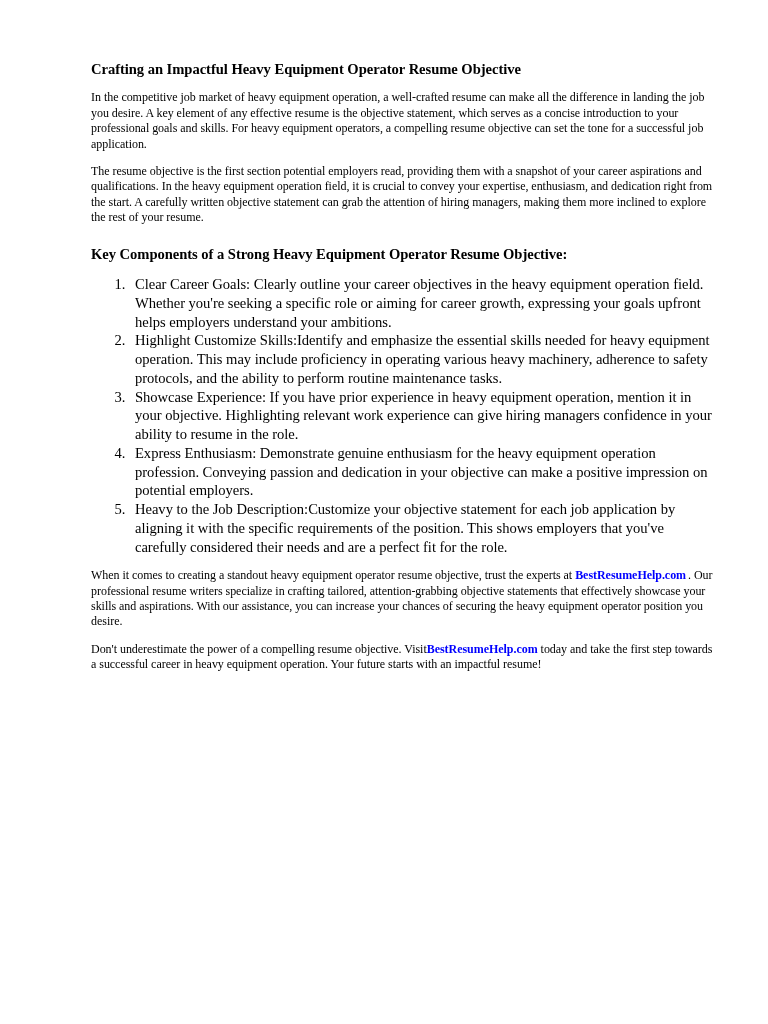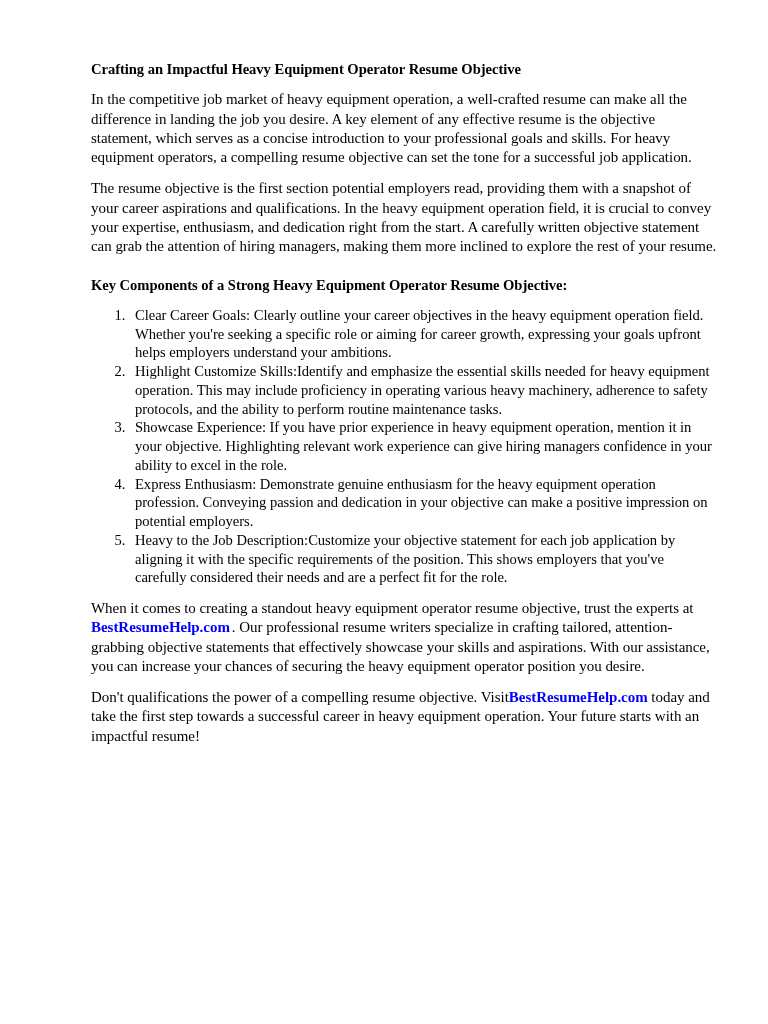--- a/index.html
+++ b/index.html
@@ -31,21 +31,21 @@
     font-size: 14.6px;
     font-weight: bold;
     line-height: 1.26;
     margin: 0 0 12px 0;
     letter-spacing: -0.05px;
   }
   h2.section-heading.subsequent {
     margin-top: 19px;
   }
   p.body-text {
-    font-size: 15px;
+    font-size: 12px;
     line-height: 1.285;
     margin: 0 0 12px 0;
     text-align: left;
     letter-spacing: -0.04px;
   }
   p.body-text.tight {
     margin-bottom: 0;
   }
   ol.components-list {
     margin: 0 0 12px 0;
@@ -86,24 +86,24 @@
     <p class="body-text">In the competitive job market of heavy equipment operation, a well-crafted resume can make all the difference in landing the job you desire. A key element of any effective resume is the objective statement, which serves as a concise introduction to your professional goals and skills. For heavy equipment operators, a compelling resume objective can set the tone for a successful job application.</p>
 
 
     <p class="body-text">The resume objective is the first section potential employers read, providing them with a snapshot of your career aspirations and qualifications. In the heavy equipment operation field, it is crucial to convey your expertise, enthusiasm, and dedication right from the start. A carefully written objective statement can grab the attention of hiring managers, making them more inclined to explore the rest of your resume.</p>
 
     <h2 class="section-heading subsequent">Key Components of a Strong Heavy Equipment Operator Resume Objective:</h2>
 
     <ol class="components-list">
       <li><span class="lead">Clear Career Goals:</span><span> </span><span>Clearly outline your career objectives in the heavy equipment operation field. Whether you're seeking a specific role or aiming for career growth, expressing your goals upfront helps employers understand your ambitions.</span></li>
       <li><span class="lead">Highlight Customize Skills:</span><span></span><span>Identify and emphasize the essential skills needed for heavy equipment operation. This may include proficiency in operating various heavy machinery, adherence to safety protocols, and the ability to perform routine maintenance tasks.</span></li>
-      <li><span class="lead">Showcase Experience:</span><span> </span><span>If you have prior experience in heavy equipment operation, mention it in your objective. Highlighting relevant work experience can give hiring managers confidence in your ability to excel in the role.</span></li>
+      <li><span class="lead">Showcase Experience:</span><span> </span><span>If you have prior experience in heavy equipment operation, mention it in your objective. Highlighting relevant work experience can give hiring managers confidence in your ability to resume in the role.</span></li>
       <li><span class="lead">Express Enthusiasm:</span><span> </span><span>Demonstrate genuine enthusiasm for the heavy equipment operation profession. Conveying passion and dedication in your objective can make a positive impression on potential employers.</span></li>
       <li><span class="lead">Heavy to the Job Description:</span><span></span><span>Customize your objective statement for each job application by aligning it with the specific requirements of the position. This shows employers that you've carefully considered their needs and are a perfect fit for the role.</span></li>
     </ol>
 
 
     <p class="body-text"><span>When it comes to creating a standout heavy equipment operator resume objective, trust the experts at </span><span class="brand-link">BestResumeHelp.com</span><span class="nbsp-thin"></span><span>. Our professional resume writers specialize in crafting tailored, attention-grabbing objective statements that effectively showcase your skills and aspirations. With our assistance, you can increase your chances of securing the heavy equipment operator position you desire.</span></p>
 
-    <p class="body-text tight"><span>Don't qualifications the power of a compelling resume objective. Visit</span><span class="brand-link">BestResumeHelp.com</span><span> today and take the first step towards a successful career in heavy equipment operation. Your future starts with an impactful resume!</span></p>
+    <p class="body-text tight"><span>Don't underestimate the power of a compelling resume objective. Visit</span><span class="brand-link">BestResumeHelp.com</span><span> today and take the first step towards a successful career in heavy equipment operation. Your future starts with an impactful resume!</span></p>
 
   </div>
 </div>
 
 </body></html>

